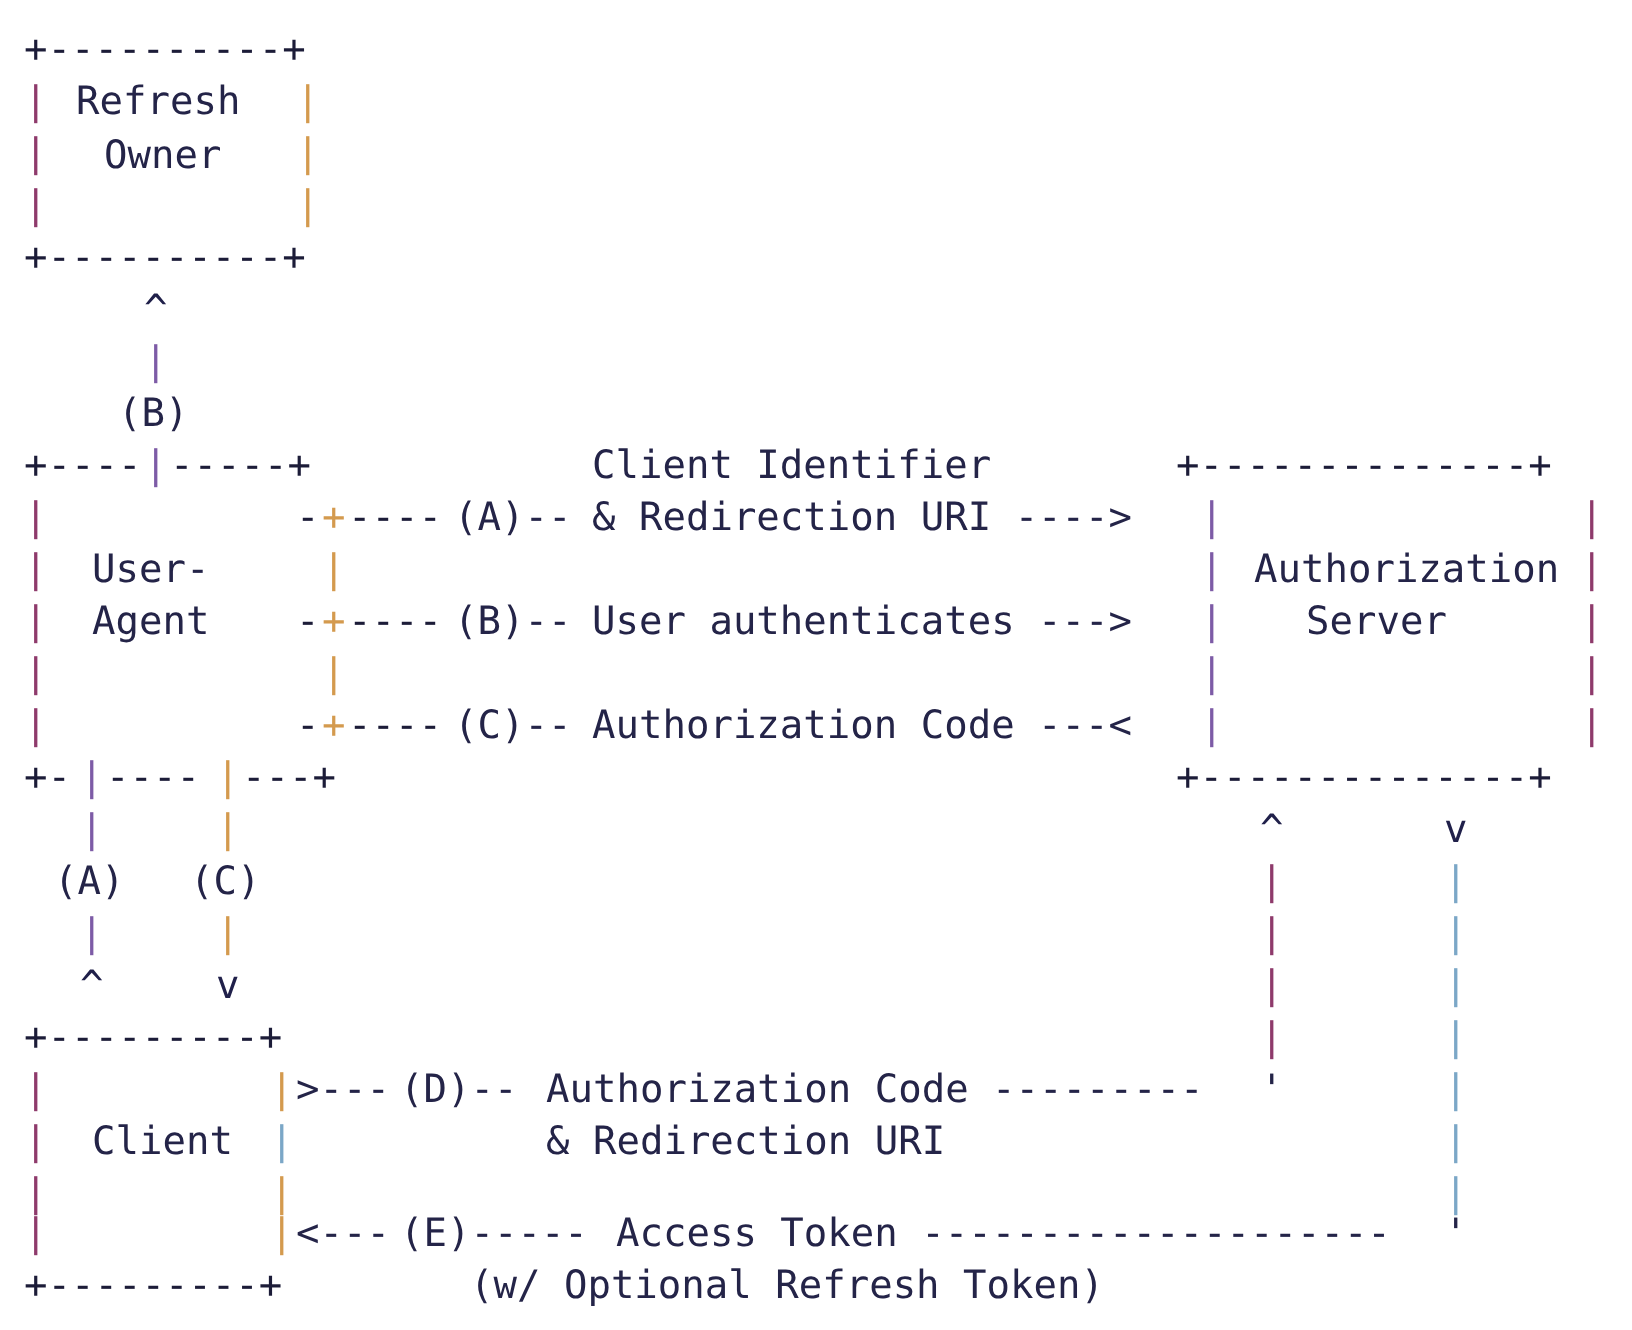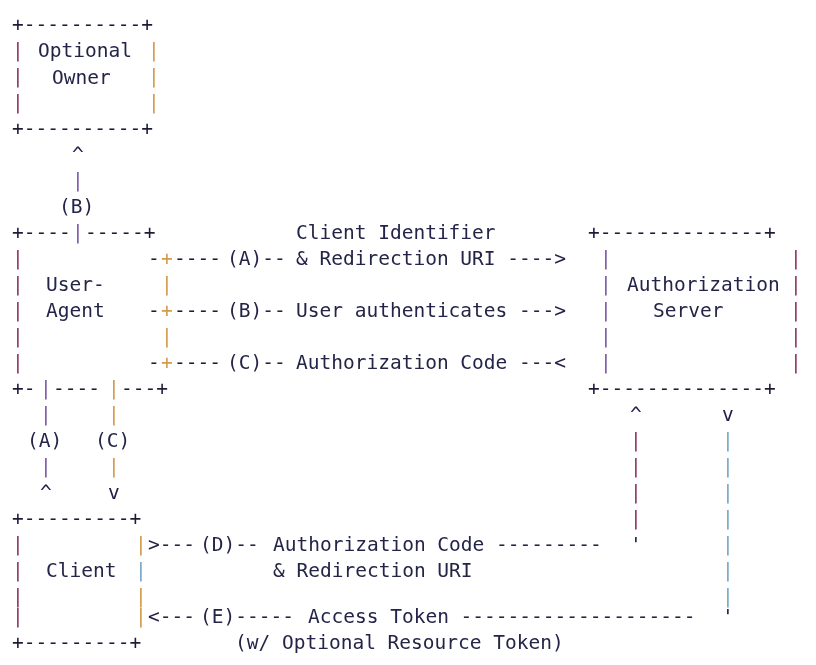--- a/index.html
+++ b/index.html
@@ -38,21 +38,21 @@
   .c-blue   { color: #7ba7c7; }
   .c-navy   { color: #20204a; }
   .c-plum   { color: #8e3a6b; }
   .c-ink    { color: #242448; }
 </style>
 </head>
 <body>
 
 <div id="ascii-canvas">
     <div class="ascii-line" style="top: 12px;"><span class="c-dark" style="position: absolute; left: 12px; top: 0px; white-space: pre;">+----------+</span></div>
-    <div class="ascii-line" style="top: 38px;"><span class="c-plum" style="position: absolute; left: 12px; top: 0px; white-space: pre;">|</span><span class="c-ink" style="position: absolute; left: 38px; top: 0px; white-space: pre;">Optional</span><span class="c-orange" style="position: absolute; left: 148px; top: 0px; white-space: pre;">|</span></div>
+    <div class="ascii-line" style="top: 38px;"><span class="c-plum" style="position: absolute; left: 12px; top: 0px; white-space: pre;">|</span><span class="c-ink" style="position: absolute; left: 38px; top: 0px; white-space: pre;">Refresh</span><span class="c-orange" style="position: absolute; left: 148px; top: 0px; white-space: pre;">|</span></div>
     <div class="ascii-line" style="top: 64px;"><span class="c-plum" style="position: absolute; left: 12px; top: 0px; white-space: pre;">|</span><span class="c-ink" style="position: absolute; left: 52px; top: 1px; white-space: pre;">Owner</span><span class="c-orange" style="position: absolute; left: 148px; top: 0px; white-space: pre;">|</span></div>
     <div class="ascii-line" style="top: 90px;"><span class="c-plum" style="position: absolute; left: 12px; top: 0px; white-space: pre;">|</span><span class="c-orange" style="position: absolute; left: 148px; top: 0px; white-space: pre;">|</span></div>
     <div class="ascii-line" style="top: 116px;"><span class="c-dark" style="position: absolute; left: 12px; top: 0px; white-space: pre;">+----------+</span></div>
     <div class="ascii-line" style="top: 142px;"><span class="c-navy" style="position: absolute; left: 72px; top: 0px; white-space: pre;">^</span></div>
     <div class="ascii-line" style="top: 168px;"><span class="c-violet" style="position: absolute; left: 72px; top: 0px; white-space: pre;">|</span></div>
     <div class="ascii-line" style="top: 194px;"><span class="c-ink" style="position: absolute; left: 59px; top: 0px; white-space: pre;">(B)</span></div>
     <div class="ascii-line" style="top: 220px;"><span class="c-dark" style="position: absolute; left: 12px; top: 0px; white-space: pre;">+----</span><span class="c-violet" style="position: absolute; left: 72px; top: 0px; white-space: pre;">|</span><span class="c-dark" style="position: absolute; left: 85px; top: 0px; white-space: pre;">-----+</span><span class="c-ink" style="position: absolute; left: 296px; top: 0px; white-space: pre;">Client Identifier</span><span class="c-dark" style="position: absolute; left: 588px; top: 0px; white-space: pre;">+--------------+</span></div>
     <div class="ascii-line" style="top: 246px;"><span class="c-plum" style="position: absolute; left: 12px; top: 0px; white-space: pre;">|</span><span class="c-dark" style="position: absolute; left: 148px; top: 0px; white-space: pre;">-</span><span class="c-orange" style="position: absolute; left: 161px; top: 0px; white-space: pre;">+</span><span class="c-dark" style="position: absolute; left: 174px; top: 0px; white-space: pre;">----</span><span class="c-ink" style="position: absolute; left: 227px; top: 0px; white-space: pre;">(A)--</span><span class="c-ink" style="position: absolute; left: 296px; top: 0px; white-space: pre;">&amp; Redirection URI ----&gt;</span><span class="c-violet" style="position: absolute; left: 600px; top: 0px; white-space: pre;">|</span><span class="c-plum" style="position: absolute; left: 790px; top: 0px; white-space: pre;">|</span></div>
     <div class="ascii-line" style="top: 272px;"><span class="c-plum" style="position: absolute; left: 12px; top: 0px; white-space: pre;">|</span><span class="c-ink" style="position: absolute; left: 46px; top: 0px; white-space: pre;">User-</span><span class="c-orange" style="position: absolute; left: 161px; top: 0px; white-space: pre;">|</span><span class="c-violet" style="position: absolute; left: 600px; top: 0px; white-space: pre;">|</span><span class="c-ink" style="position: absolute; left: 627px; top: 0px; white-space: pre;">Authorization</span><span class="c-plum" style="position: absolute; left: 790px; top: 0px; white-space: pre;">|</span></div>
     <div class="ascii-line" style="top: 298px;"><span class="c-plum" style="position: absolute; left: 12px; top: 0px; white-space: pre;">|</span><span class="c-ink" style="position: absolute; left: 46px; top: 0px; white-space: pre;">Agent</span><span class="c-dark" style="position: absolute; left: 148px; top: 0px; white-space: pre;">-</span><span class="c-orange" style="position: absolute; left: 161px; top: 0px; white-space: pre;">+</span><span class="c-dark" style="position: absolute; left: 174px; top: 0px; white-space: pre;">----</span><span class="c-ink" style="position: absolute; left: 227px; top: 0px; white-space: pre;">(B)--</span><span class="c-ink" style="position: absolute; left: 296px; top: 0px; white-space: pre;">User authenticates ---&gt;</span><span class="c-violet" style="position: absolute; left: 600px; top: 0px; white-space: pre;">|</span><span class="c-ink" style="position: absolute; left: 653px; top: 0px; white-space: pre;">Server</span><span class="c-plum" style="position: absolute; left: 790px; top: 0px; white-space: pre;">|</span></div>
@@ -61,14 +61,14 @@
     <div class="ascii-line" style="top: 376px;"><span class="c-dark" style="position: absolute; left: 12px; top: 0px; white-space: pre;">+-</span><span class="c-violet" style="position: absolute; left: 40px; top: 0px; white-space: pre;">|</span><span class="c-dark" style="position: absolute; left: 53px; top: 0px; white-space: pre;">----</span><span class="c-orange" style="position: absolute; left: 108px; top: 0px; white-space: pre;">|</span><span class="c-dark" style="position: absolute; left: 121px; top: 0px; white-space: pre;">---+</span><span class="c-dark" style="position: absolute; left: 588px; top: 0px; white-space: pre;">+--------------+</span></div>
     <div class="ascii-line" style="top: 402px;"><span class="c-violet" style="position: absolute; left: 40px; top: 0px; white-space: pre;">|</span><span class="c-orange" style="position: absolute; left: 108px; top: 0px; white-space: pre;">|</span><span class="c-navy" style="position: absolute; left: 630px; top: 0px; white-space: pre;">^</span><span class="c-navy" style="position: absolute; left: 722px; top: 0px; white-space: pre;">v</span></div>
     <div class="ascii-line" style="top: 428px;"><span class="c-ink" style="position: absolute; left: 27px; top: 0px; white-space: pre;">(A)</span><span class="c-ink" style="position: absolute; left: 95px; top: 0px; white-space: pre;">(C)</span><span class="c-plum" style="position: absolute; left: 630px; top: 0px; white-space: pre;">|</span><span class="c-blue" style="position: absolute; left: 722px; top: 0px; white-space: pre;">|</span></div>
     <div class="ascii-line" style="top: 454px;"><span class="c-violet" style="position: absolute; left: 40px; top: 0px; white-space: pre;">|</span><span class="c-orange" style="position: absolute; left: 108px; top: 0px; white-space: pre;">|</span><span class="c-plum" style="position: absolute; left: 630px; top: 0px; white-space: pre;">|</span><span class="c-blue" style="position: absolute; left: 722px; top: 0px; white-space: pre;">|</span></div>
     <div class="ascii-line" style="top: 480px;"><span class="c-navy" style="position: absolute; left: 40px; top: 0px; white-space: pre;">^</span><span class="c-navy" style="position: absolute; left: 108px; top: 0px; white-space: pre;">v</span><span class="c-plum" style="position: absolute; left: 630px; top: 0px; white-space: pre;">|</span><span class="c-blue" style="position: absolute; left: 722px; top: 0px; white-space: pre;">|</span></div>
     <div class="ascii-line" style="top: 506px;"><span class="c-dark" style="position: absolute; left: 12px; top: 0px; white-space: pre;">+---------+</span><span class="c-plum" style="position: absolute; left: 630px; top: 0px; white-space: pre;">|</span><span class="c-blue" style="position: absolute; left: 722px; top: 0px; white-space: pre;">|</span></div>
     <div class="ascii-line" style="top: 532px;"><span class="c-plum" style="position: absolute; left: 12px; top: 0px; white-space: pre;">|</span><span class="c-orange" style="position: absolute; left: 135px; top: 0px; white-space: pre;">|</span><span class="c-ink" style="position: absolute; left: 148px; top: 0px; white-space: pre;">&gt;---</span><span class="c-ink" style="position: absolute; left: 200px; top: 0px; white-space: pre;">(D)--</span><span class="c-ink" style="position: absolute; left: 273px; top: 0px; white-space: pre;">Authorization Code ---------</span><span class="c-ink" style="position: absolute; left: 630px; top: 0px; white-space: pre;">'</span><span class="c-blue" style="position: absolute; left: 722px; top: 0px; white-space: pre;">|</span></div>
     <div class="ascii-line" style="top: 558px;"><span class="c-plum" style="position: absolute; left: 12px; top: 0px; white-space: pre;">|</span><span class="c-ink" style="position: absolute; left: 46px; top: 0px; white-space: pre;">Client</span><span class="c-blue" style="position: absolute; left: 135px; top: 0px; white-space: pre;">|</span><span class="c-ink" style="position: absolute; left: 273px; top: 0px; white-space: pre;">&amp; Redirection URI</span><span class="c-blue" style="position: absolute; left: 722px; top: 0px; white-space: pre;">|</span></div>
     <div class="ascii-line" style="top: 584px;"><span class="c-plum" style="position: absolute; left: 12px; top: 0px; white-space: pre;">|</span><span class="c-orange" style="position: absolute; left: 135px; top: 0px; white-space: pre;">|</span><span class="c-blue" style="position: absolute; left: 722px; top: 0px; white-space: pre;">|</span></div>
     <div class="ascii-line" style="top: 604px;"><span class="c-plum" style="position: absolute; left: 12px; top: 0px; white-space: pre;">|</span><span class="c-orange" style="position: absolute; left: 135px; top: 0px; white-space: pre;">|</span><span class="c-ink" style="position: absolute; left: 148px; top: 0px; white-space: pre;">&lt;---</span><span class="c-ink" style="position: absolute; left: 200px; top: 0px; white-space: pre;">(E)-----</span><span class="c-ink" style="position: absolute; left: 308px; top: 0px; white-space: pre;">Access Token --------------------</span><span class="c-ink" style="position: absolute; left: 722px; top: 0px; white-space: pre;">'</span></div>
-    <div class="ascii-line" style="top: 630px;"><span class="c-dark" style="position: absolute; left: 12px; top: 0px; white-space: pre;">+---------+</span><span class="c-ink" style="position: absolute; left: 235px; top: 0px; white-space: pre;">(w/ Optional Resource Token)</span></div>
+    <div class="ascii-line" style="top: 630px;"><span class="c-dark" style="position: absolute; left: 12px; top: 0px; white-space: pre;">+---------+</span><span class="c-ink" style="position: absolute; left: 235px; top: 0px; white-space: pre;">(w/ Optional Refresh Token)</span></div>
   </div>
 
 </body></html>

